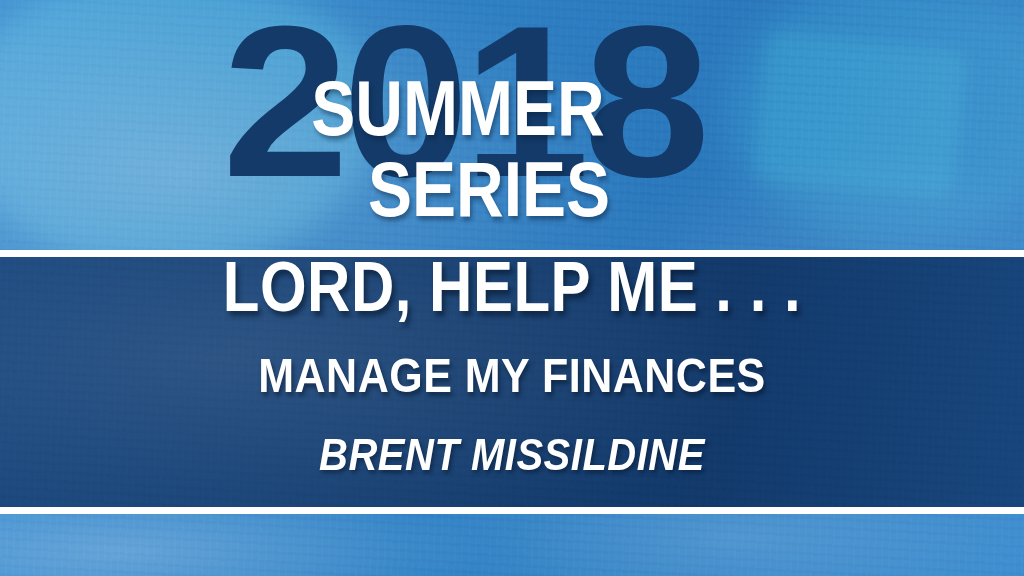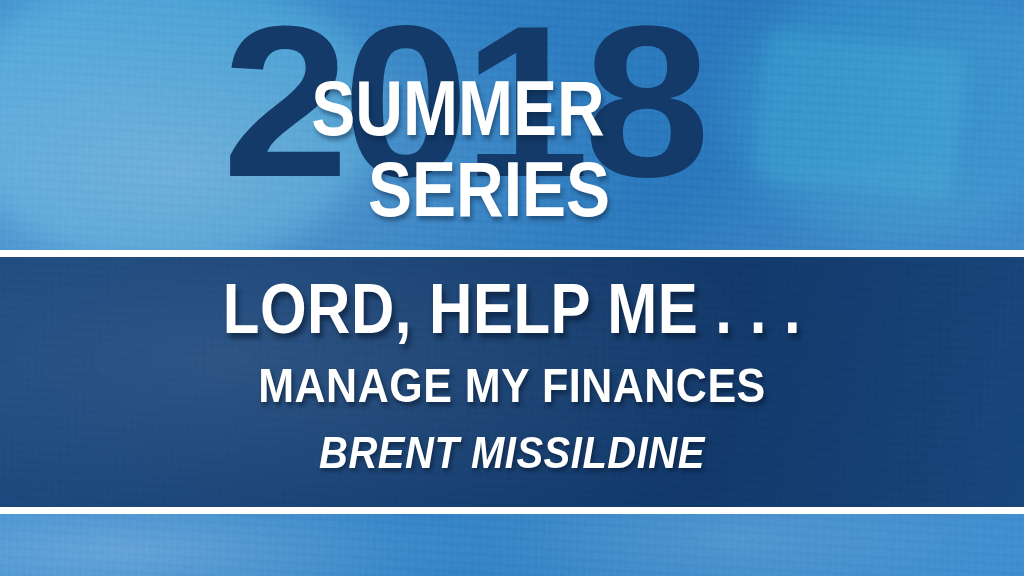--- a/index.html
+++ b/index.html
@@ -110,21 +110,21 @@
     background:
       radial-gradient(ellipse 75% 120% at 22% 40%, rgba(255,255,255,0.10), rgba(255,255,255,0) 70%),
       linear-gradient(100deg,#17457c 0%, #133c6e 45%, #12396a 70%, #17457c 100%);
   }
   .band .texture { opacity:0.25; }
   .band-inner {
     position:relative;
     width:100%; height:100%;
     display:flex; flex-direction:column;
     align-items:center; justify-content:flex-start;
-    padding-top:22px;
+    gap:12px;
   }
   .title-main {
     font-size:60px;
     line-height:62px;
     font-weight:bold;
     color:#ffffff;
     letter-spacing:0.5px;
     transform:scaleY(1.16);
     text-shadow:3px 4px 5px rgba(4,18,38,0.55);
     white-space:nowrap;

